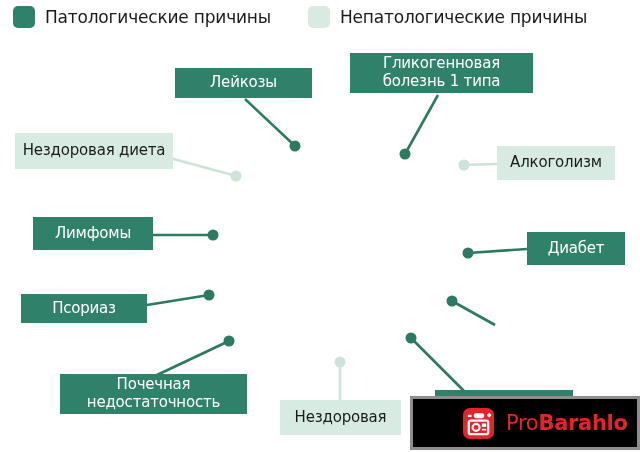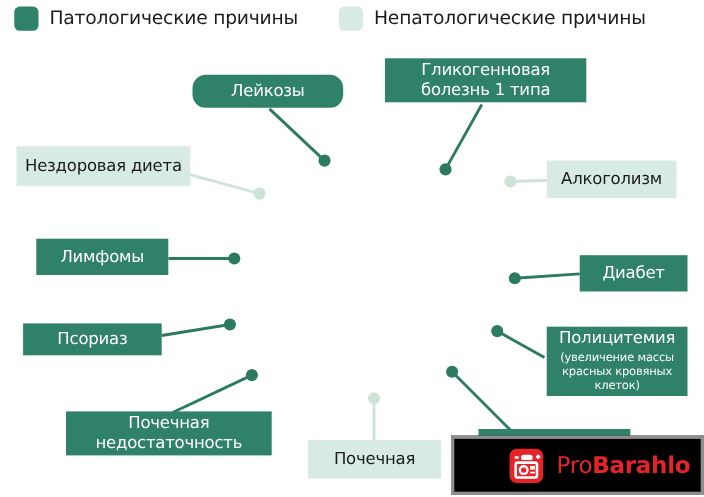--- a/index.html
+++ b/index.html
@@ -89,33 +89,29 @@
     <circle class="dot-dark" cx="452" cy="301" r="5.5"></circle>
     <line class="line-dark" x1="157" y1="375" x2="229" y2="341"></line>
     <circle class="dot-dark" cx="229" cy="341" r="5.5"></circle>
     <line class="line-light" x1="340" y1="400" x2="340" y2="362"></line>
     <circle class="dot-light" cx="340" cy="362" r="5.5"></circle>
     <line class="line-dark" x1="464" y1="391" x2="411" y2="338"></line>
     <circle class="dot-dark" cx="411" cy="338" r="5.5"></circle>
   </svg>
 
 
-  <div class="node dark" style="left:175px;top:68px;width:137px;height:30px;border-radius:12px;">Лейкозы</div>
+  <div class="node dark" style="left:175px;top:68px;width:137px;height:30px;">Лейкозы</div>
   <div class="node dark" style="left:350px;top:53px;width:183px;height:40px;">Гликогенновая болезнь 1 типа</div>
   <div class="node light" style="left:15px;top:133px;width:158px;height:36px;">Нездоровая диета</div>
   <div class="node light" style="left:497px;top:146px;width:118px;height:34px;">Алкоголизм</div>
   <div class="node dark" style="left:527px;top:232px;width:98px;height:33px;">Диабет</div>
   <div class="node dark" style="left:33px;top:217px;width:120px;height:33px;">Лимфомы</div>
   <div class="node dark" style="left:21px;top:294px;width:126px;height:29px;">Псориаз</div>
-  <div class="node dark" style="left:497px;top:297px;width:128px;height:63px;flex-direction:column;padding:4px 4px;">
-    <span class="ttl">Полицитемия</span>
-    <span class="sub">(увеличение массы красных кровяных клеток)</span>
-  </div>
   <div class="node dark" style="left:60px;top:374px;width:187px;height:40px;">Почечная недостаточность</div>
-  <div class="node light" style="left:280px;top:400px;width:121px;height:35px;">Почечная</div>
+  <div class="node light" style="left:280px;top:400px;width:121px;height:35px;">Нездоровая</div>
   <div class="node dark" style="left:435px;top:390px;width:138px;height:52px;"></div>
 
   <div class="watermark">
     <svg class="wm-icon" viewBox="0 0 32 34">
       <rect x="0" y="1" width="32" height="32" rx="7" fill="#e52329"></rect>
       <rect x="5" y="8" width="4" height="2.4" rx="1" fill="#fff"></rect>
       <rect x="11" y="6.5" width="11" height="5" rx="2.4" fill="#fff"></rect>
       <path d="M25 8.5h4 M27 6.5v4" stroke="#fff" stroke-width="2"></path>
       <rect x="6" y="14" width="20" height="14" rx="2" fill="none" stroke="#fff" stroke-width="2.4"></rect>
       <circle cx="13.5" cy="21" r="3.6" fill="none" stroke="#fff" stroke-width="2.2"></circle>

